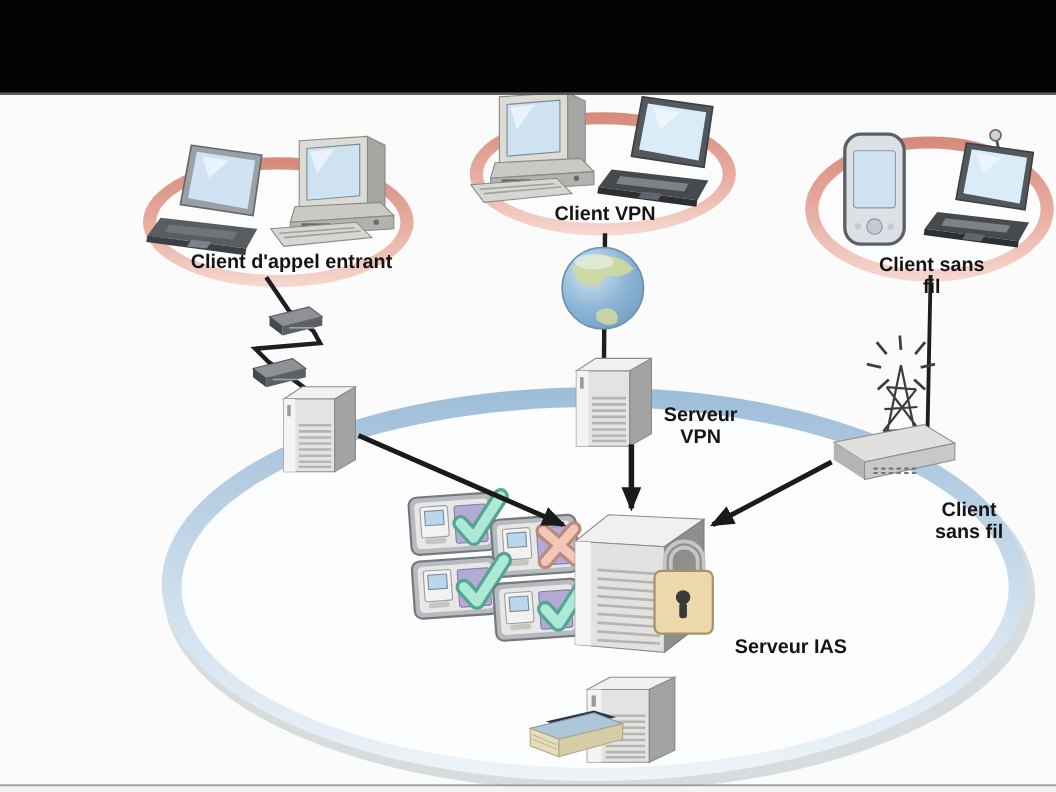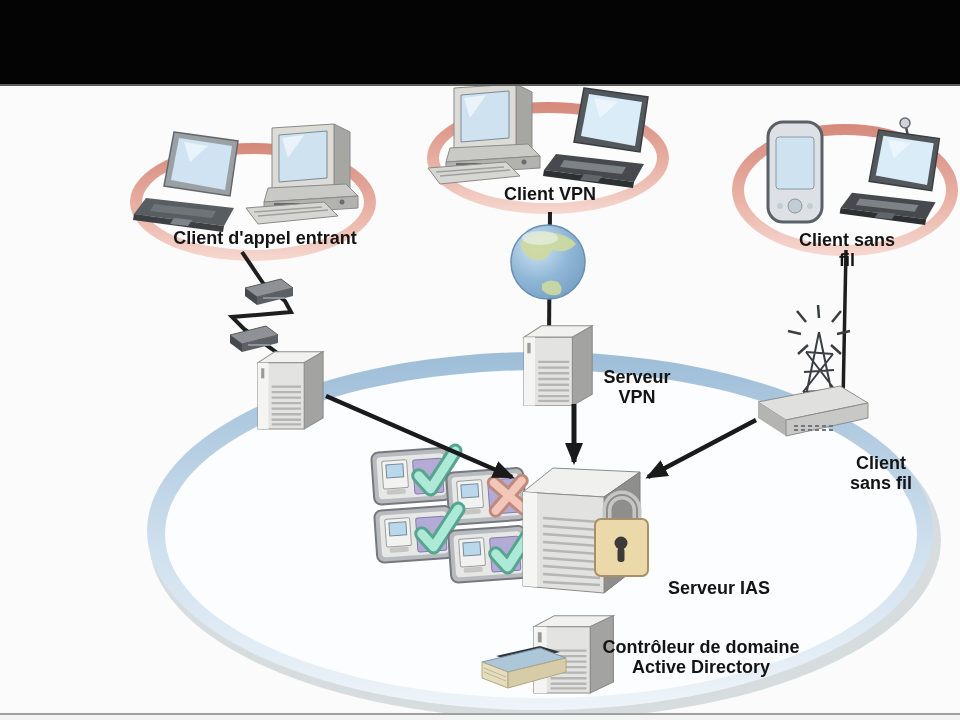--- a/index.html
+++ b/index.html
@@ -232,18 +232,16 @@
     </g>
   </svg>
 
   <div class="lbl" style="left:265px; top:228px;">Client d'appel entrant</div>
   <div class="lbl" style="left:550px; top:184px;">Client VPN</div>
   <div class="lbl" style="left:847px; top:230px;">Client sans fil</div>
   <div class="lbl" style="left:637px; top:367px;">Serveur
 VPN</div>
   <div class="lbl lbl-lg" style="left:674px; top:578px;margin-left:45px;">Serveur IAS</div>
   <div class="lbl" style="left:881px; top:453px;">Client sans fil</div>
-  <div class="lbl" style="left:701px; top:637px;">Contrôleur de domaine
-Active Directory</div>
 
   <div class="frame-bottom-line"></div>
   <div class="frame-bottom-pad"></div>
 </div>
 
 </body></html>

